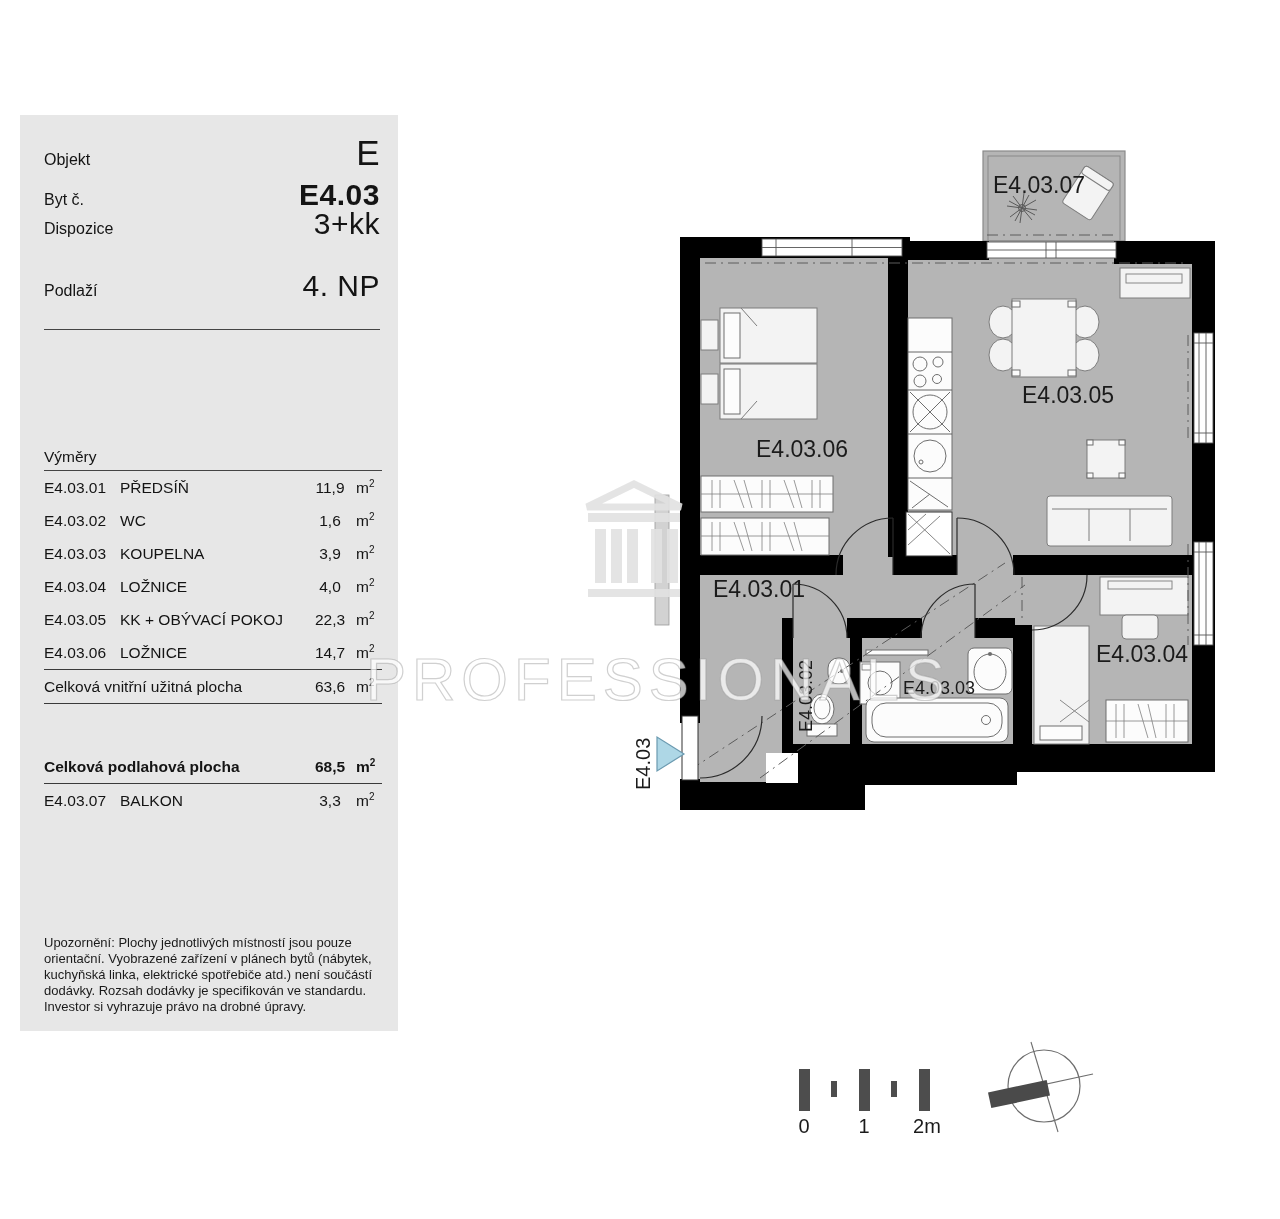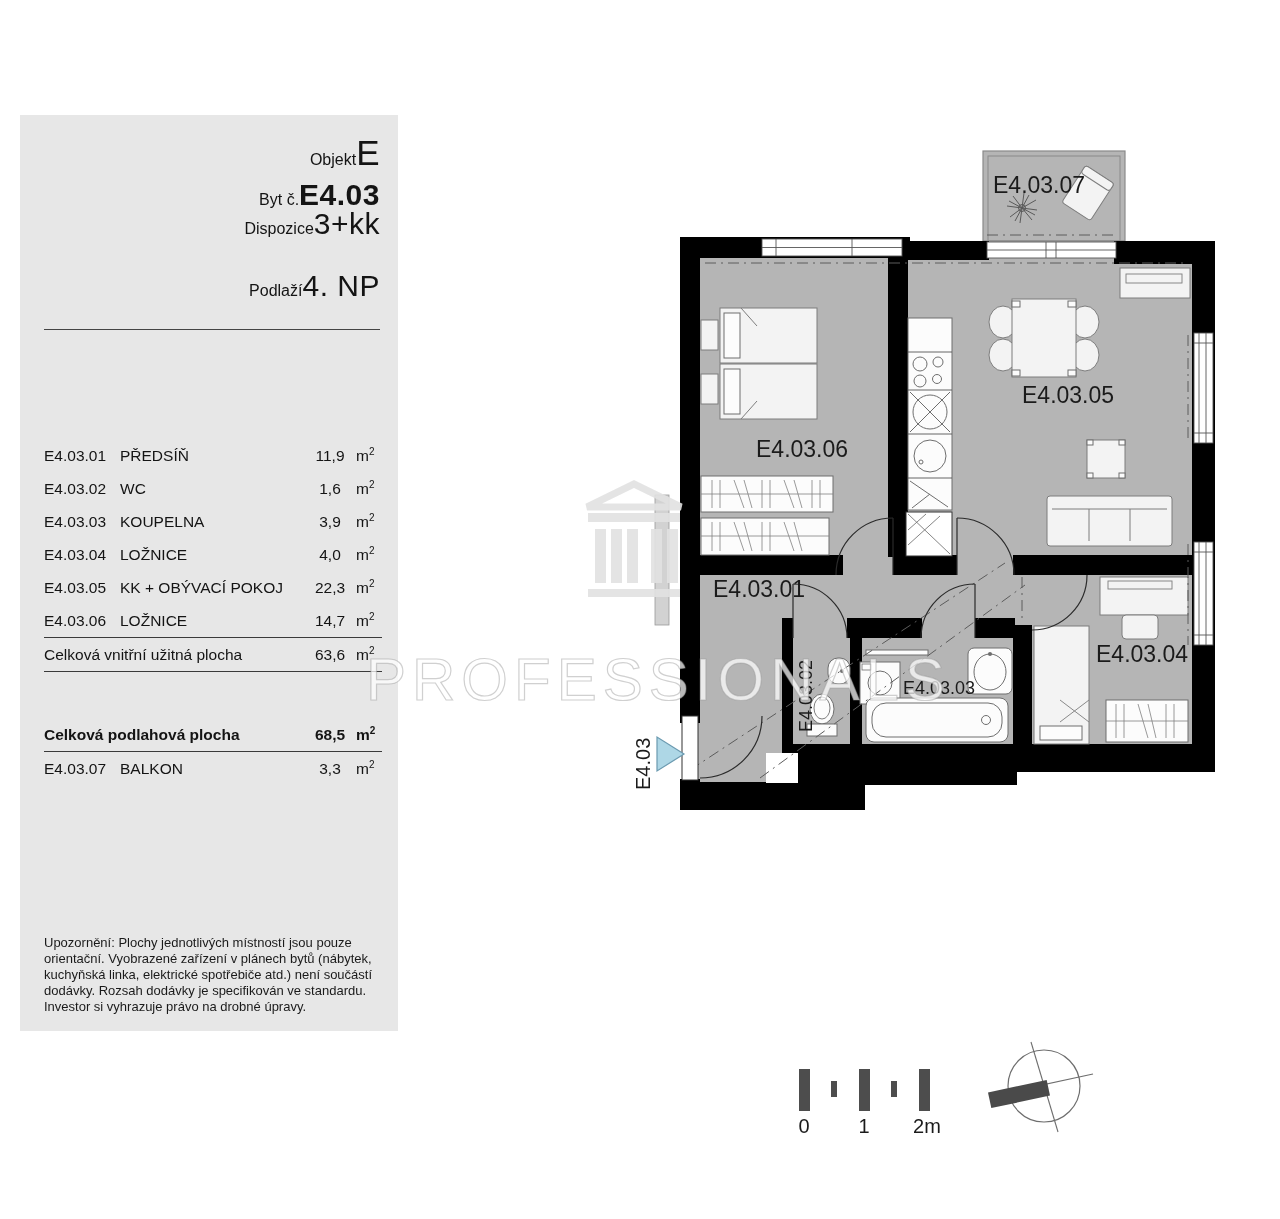--- a/index.html
+++ b/index.html
@@ -1,21 +1,21 @@
 <!DOCTYPE html>
 <html><head>
 <meta charset="utf-8">
 <style>
   html,body{margin:0;padding:0;background:#fff;}
   .page{position:relative;width:1280px;height:1219px;background:#fff;overflow:hidden;
         font-family:"Liberation Sans","DejaVu Sans",sans-serif;color:#141414;}
 
   
   .panel{position:absolute;left:20px;top:115px;width:378px;height:916px;background:#e7e7e7;z-index:2;}
-  .hrow{position:absolute;left:24px;right:18px;display:flex;justify-content:flex-end;align-items:baseline;}
+  .hrow{position:absolute;left:24px;right:18px;display:flex;justify-content:space-between;align-items:baseline;}
   .hrow .h-label{font-size:16px;}
   .hrow .h-value{font-size:30px;letter-spacing:.5px;}
   .hrow.r0{top:18px;}  .hrow.r0 .h-value{font-size:35px;}
   .hrow.r1{top:63px;}  .hrow.r1 .h-value{font-weight:bold;}
   .hrow.r2{top:92px;}
   .hrow.r3{top:154px;}
   .divider{position:absolute;left:24px;right:18px;top:214px;border-top:1.5px solid #444;}
 
   .areas{position:absolute;left:24px;right:16px;top:324px;font-size:15.5px;}
   .a-head{height:27px;display:flex;align-items:flex-end;padding-bottom:4px;border-bottom:1.5px solid #444;}
@@ -68,20 +68,21 @@
       <span class="h-label">Dispozice</span>
       <span class="h-value">3+kk</span>
     </div>
     <div class="hrow r3">
       <span class="h-label">Podlaží</span>
       <span class="h-value">4. NP</span>
     </div>
     <div class="divider"></div>
 
     <div class="areas">
+      <div class="a-head">Výměry</div>
 
       <div class="a-row">
         <span class="code">E4.03.01</span>
         <span class="name">PŘEDSÍŇ</span>
         <span class="val">11,9</span>
         <span class="unit"><span>m</span><sup class="sq">2</sup></span>
       </div>
       <div class="a-row">
         <span class="code">E4.03.02</span>
         <span class="name">WC</span>

